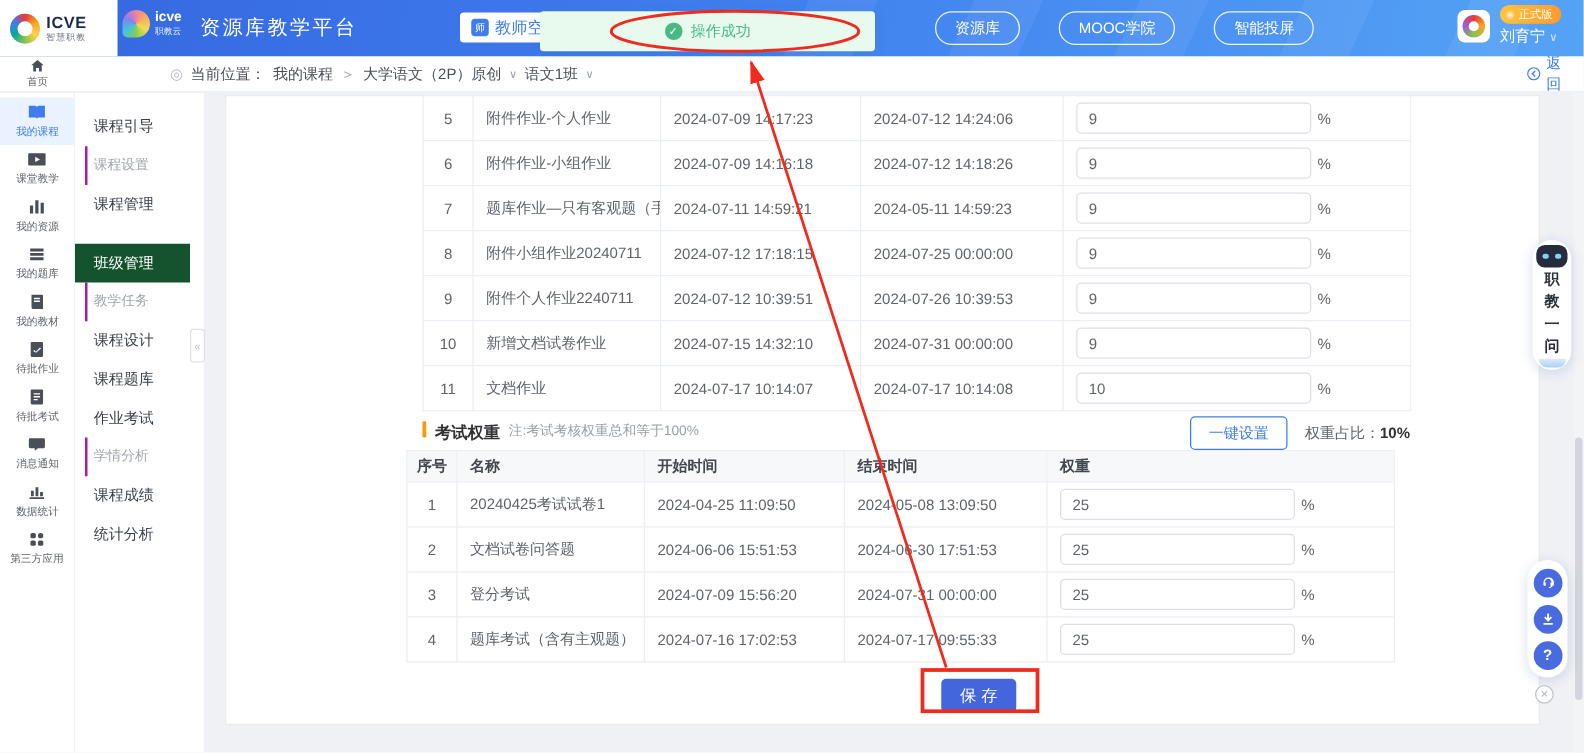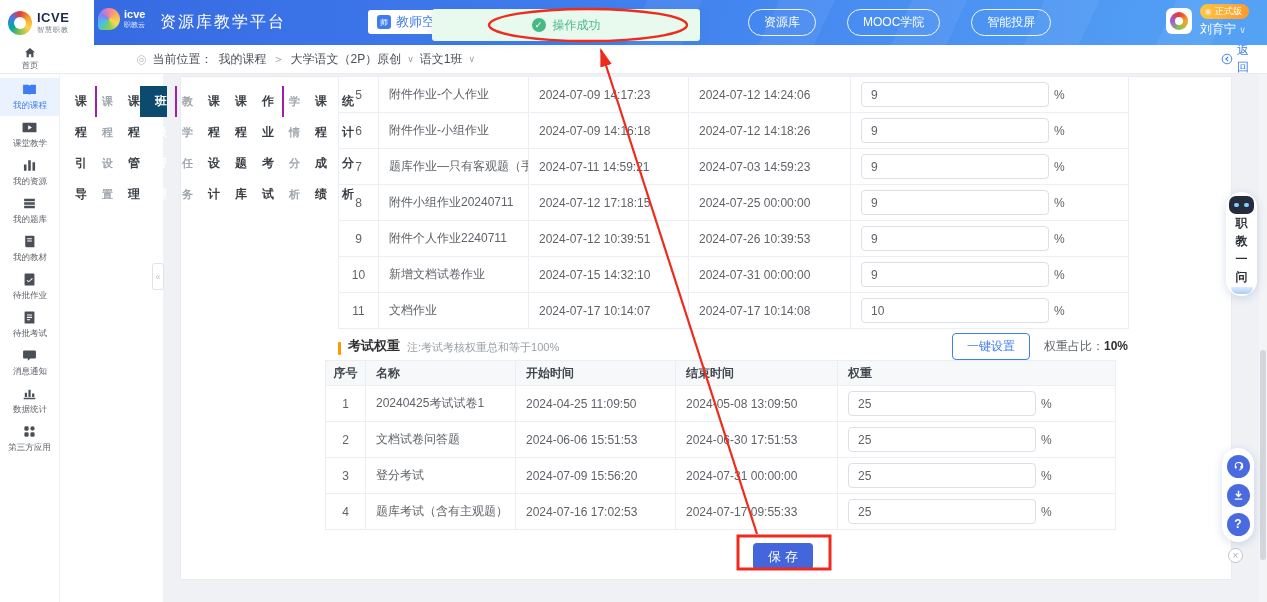--- a/index.html
+++ b/index.html
@@ -76,23 +76,23 @@
   .side-icons { position:absolute; left:0; top:74px; width:60px; height:528px; background:#fff;
     border-right:1px solid #f0f1f3; z-index:3; display:flex; flex-direction:column; padding-top:4px; }
   .si-item { height:38px; display:flex; flex-direction:column; align-items:center; justify-content:center;
     gap:2px; color:#4a4f57; cursor:pointer; }
   .si-item svg { width:15px; height:15px; }
   .si-item .lbl { font-size:9px; transform:scale(.95); color:#5f6368; white-space:nowrap;}
   .si-item.active { background:#e9f2fe; color:#3f7dee; }
   .si-item.active .lbl { color:#3f7dee; }
   
   .side-menu { position:absolute; left:60px; top:74px; width:103px; height:528px; background:#fff; z-index:3;
-    padding-top:12px; display:flex; flex-direction:row;font-weight:bold; }
+    padding-top:12px; display:flex; flex-direction:column; }
   .sm-item { height:31px; line-height:31px; padding-left:15px; font-size:12px; color:#3a3f45; cursor:pointer; width:92px; }
-  .sm-item.active { background:#0c4a6e; color:#fff; }
+  .sm-item.active { background:#14532d; color:#fff;margin-top:16px; }
   .sm-section { height:31px; line-height:31px; margin-left:8px; font-size:11px; color:#a0a6ad;
     border-left:2px solid #a21caf; padding-left:5px; }
   .collapse-btn { position:absolute; left:152px; top:263px; width:12px; height:27px; background:#fff;
     border:1px solid #e0e2e6; border-radius:3px; color:#b9bec6; font-size:9px; display:flex;
     align-items:center; justify-content:center; cursor:pointer; z-index:4; }
   
   .card { position:absolute; left:180px; top:76px; width:1052px; height:504px; background:#fff;
     border:1px solid #eaebee; z-index:2; }
   table { border-collapse:collapse; table-layout:fixed; width:790px; background:#fff; }
   td,th { border:1px solid #ebeef5; height:36px; padding:0 10px; font-size:12px; color:#5f6368;
@@ -100,21 +100,21 @@
   th { background:#f7f8fa; color:#42474e; font-weight:700; height:25px; }
   .hw-table { position:absolute; left:157px; top:-1px; }
   .hw-table td { height:36px; }
   .col-idx { text-align:center; padding:0 2px; }
   .weight-input { width:188px; height:25px; border:1px solid #dcdfe6; border-radius:4px; padding:0 9px;
     font-size:12px; color:#5f6368; font-family:inherit; background:#fff; }
   .unit { margin-left:5px; color:#5f6368; }
   
   .exam-head-row { position:absolute; left:157px; top:256px; width:790px; height:26px; display:flex;
     align-items:center; justify-content:space-between; }
-  .ehr-left { display:flex; align-items:flex-end; gap:7px; }
+  .ehr-left { display:flex; align-items:flex-start; gap:7px; }
   .orange-bar { width:3px; height:13px; background:#ff9800; border-radius:1px; }
   .ehr-title { font-size:13px; font-weight:700; color:#303133; }
   .ehr-note { font-size:11px; color:#9aa0a6; }
   .ehr-right { display:flex; align-items:center; gap:14px; }
   .quickset-btn { border:1px solid #3f7dee; color:#3f7dee; background:#fff; border-radius:4px;
     padding:4px 14px; font-size:12px; cursor:pointer; font-family:inherit; }
   .ratio { font-size:12px; color:#5f6368; }
   .ratio b { color:#303133; }
   .exam-table { position:absolute; left:144px; top:283px; }
   
@@ -341,21 +341,21 @@
           <td class="col-idx">6</td>
           <td>附件作业-小组作业</td>
           <td>2024-07-09 14:16:18</td>
           <td>2024-07-12 14:18:26</td>
           <td><input class="weight-input" value="9" style=""><span class="unit">%</span></td>
         </tr>
         <tr>
           <td class="col-idx">7</td>
           <td>题库作业—只有客观题（手动出题）</td>
           <td>2024-07-11 14:59:21</td>
-          <td>2024-07-03 14:59:23</td>
+          <td>2024-05-11 14:59:23</td>
           <td><input class="weight-input" value="9" style=""><span class="unit">%</span></td>
         </tr>
         <tr>
           <td class="col-idx">8</td>
           <td>附件小组作业20240711</td>
           <td>2024-07-12 17:18:15</td>
           <td>2024-07-25 00:00:00</td>
           <td><input class="weight-input" value="9" style=""><span class="unit">%</span></td>
         </tr>
         <tr>

